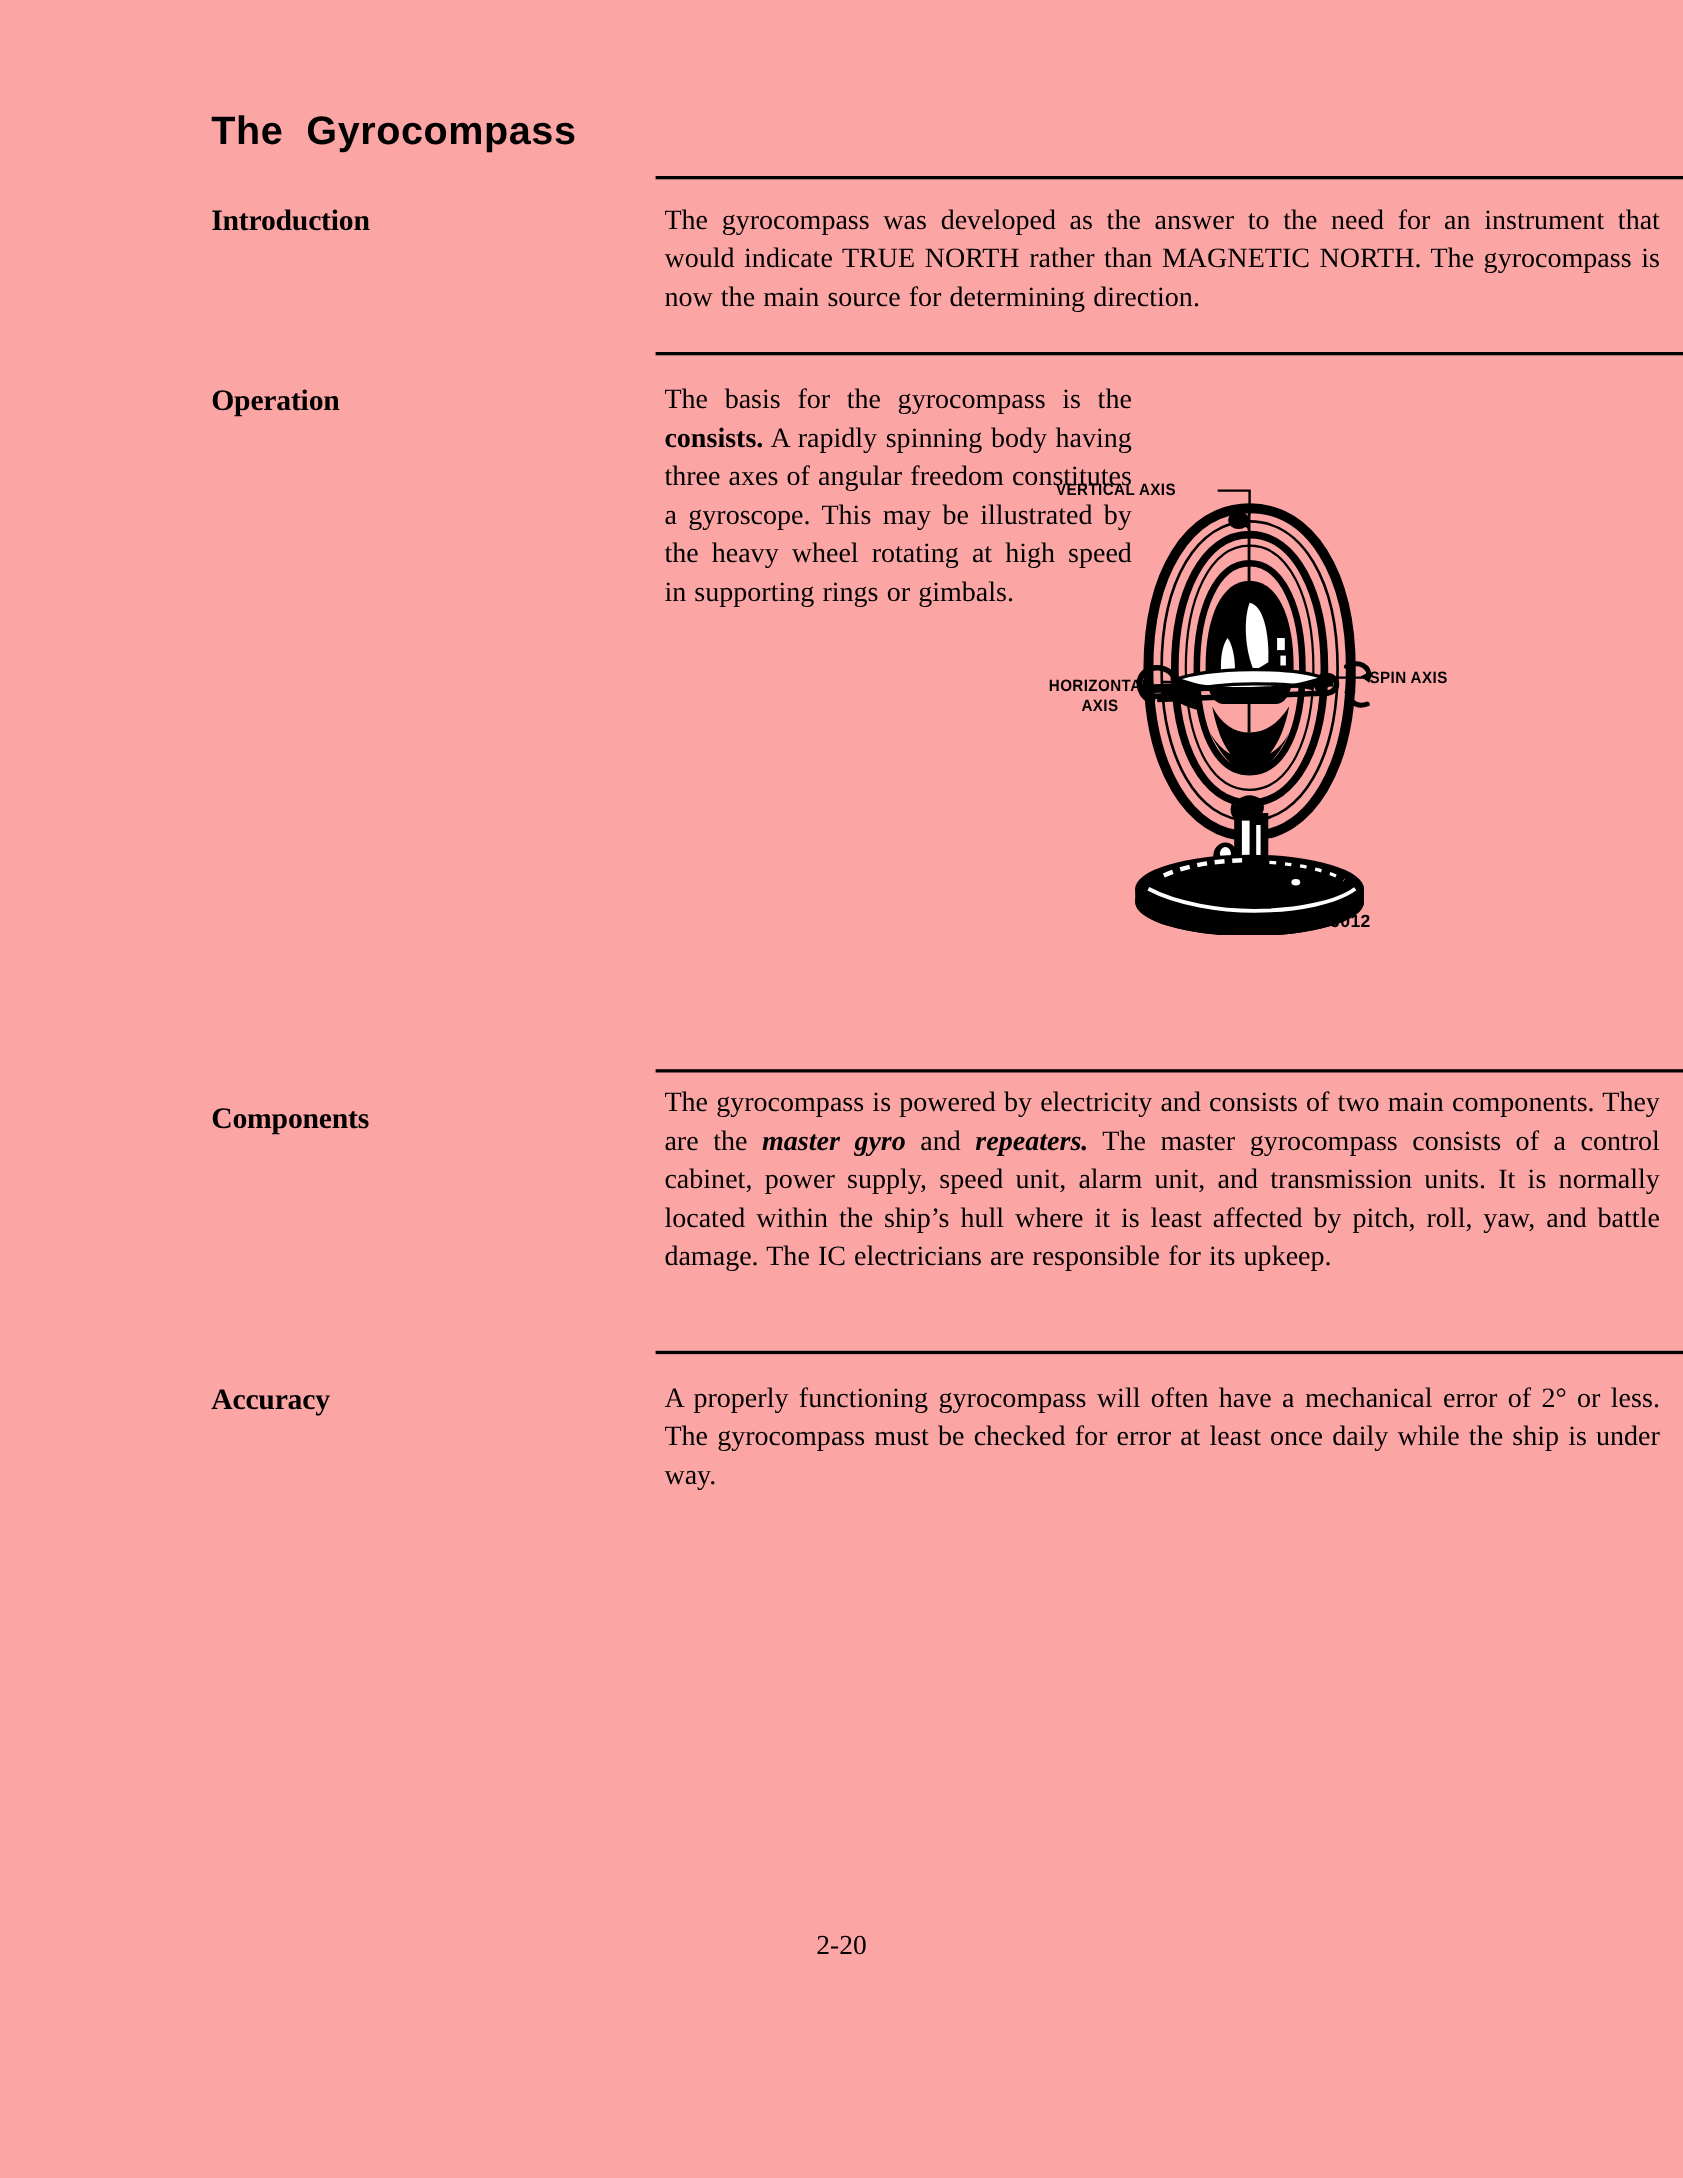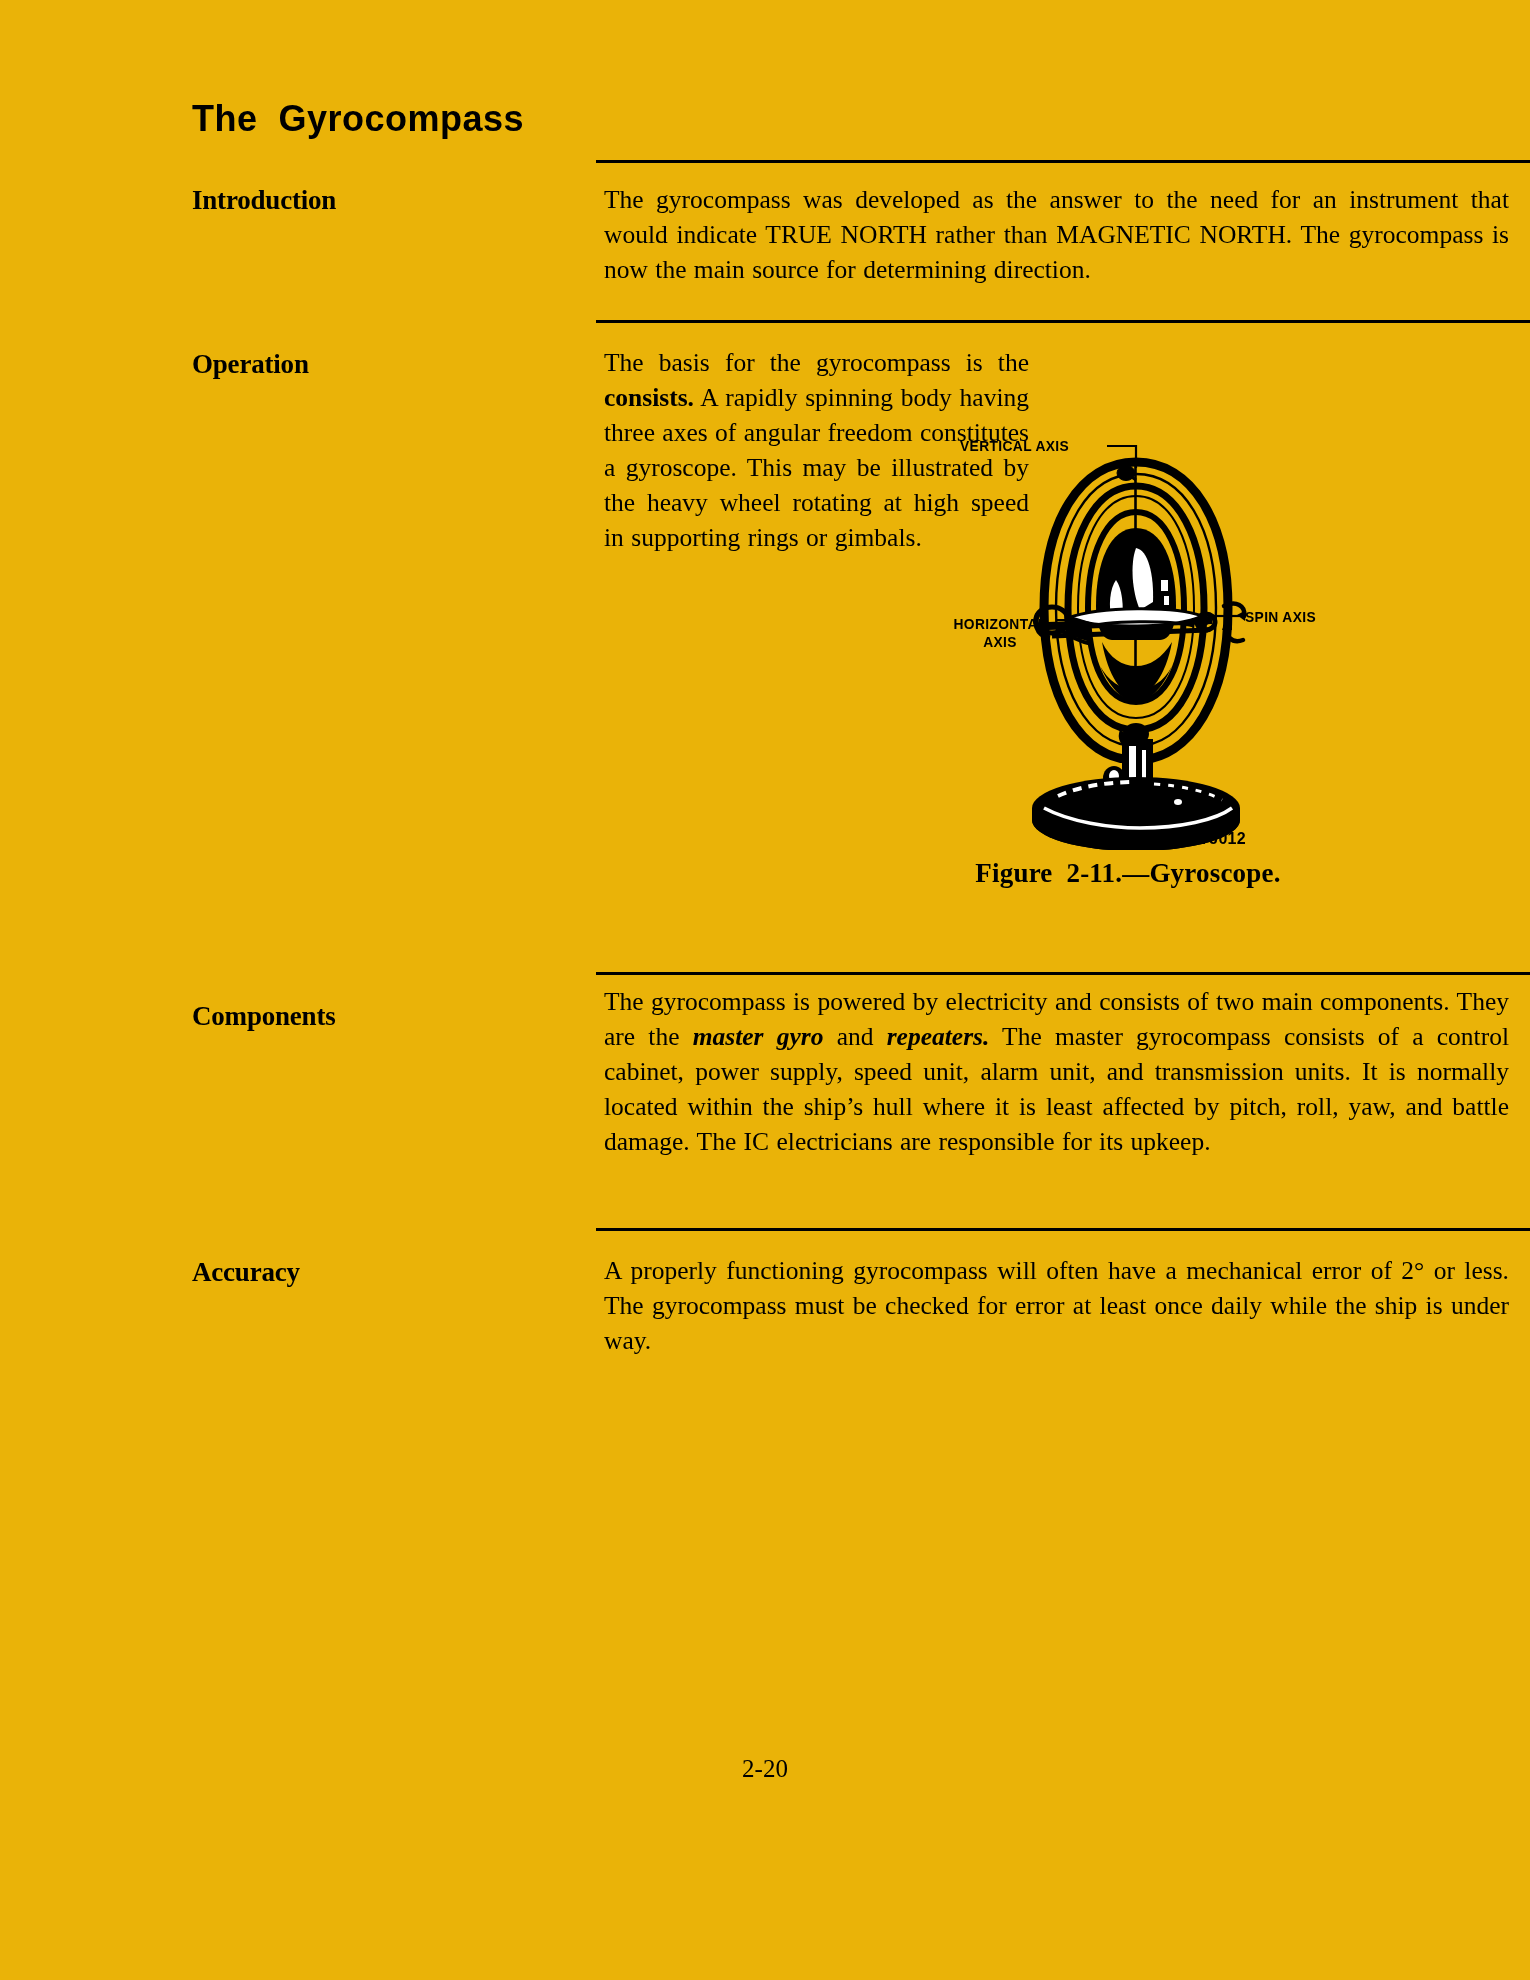--- a/index.html
+++ b/index.html
@@ -12,21 +12,21 @@
     height: 1980px;
     position: relative;
     font-family: "Liberation Serif", "DejaVu Serif", serif;
     color: #000000;
     overflow: hidden;
   }
 
   .page {
     position: absolute;
     inset: 0;
-    background: #eab308;
+    background: #fca5a5;
   }
 
   
   .page-title {
     position: absolute;
     left: 192px;
     top: 98px;
     font-family: "Liberation Sans", "DejaVu Sans", sans-serif;
     font-weight: bold;
     font-size: 36px;
@@ -258,21 +258,20 @@
         <path d="M104 378 C 130 392, 170 398, 200 398 C 240 398, 276 390, 292 378" fill="none" stroke="#ffffff" stroke-width="3.5"></path>
 
         <path d="M118 366 C 140 356, 168 352, 196 352" fill="none" stroke="#ffffff" stroke-width="4" stroke-dasharray="9 7"></path>
         <path d="M214 354 C 244 356, 268 362, 282 370" fill="none" stroke="#ffffff" stroke-width="3" stroke-dasharray="6 8"></path>
         <ellipse cx="238" cy="372" rx="4" ry="3" fill="#ffffff" stroke="none"></ellipse>
       </g>
     </svg>
 
     <div class="fig-number" style="left:228px; top:400px;">26NVJ012</div>
 
-    <div class="fig-caption" style="left:-122px; top:428px; width:620px; text-align:center;">Figure  2-11.—Gyroscope.</div>
   </div>
 
   <div class="section" style="top:972px;">
     <div class="rule" style="top:0px;"></div>
     <div class="sec-label" style="top:29px;">Components</div>
     <div class="sec-body" style="top:12px; width:905px;">
       <p><span>The gyrocompass is powered by electricity and consists of two main components.   They are the </span><i class="bi">master gyro</i><span> and </span><i class="bi">repeaters.</i><span> The master gyrocompass consists of a control cabinet, power supply, speed unit, alarm unit, and transmission units. It is normally located within the ship’s hull where it is least affected by pitch, roll, yaw, and battle damage. The IC electricians are responsible for its upkeep.</span></p>
     </div>
   </div>
 

